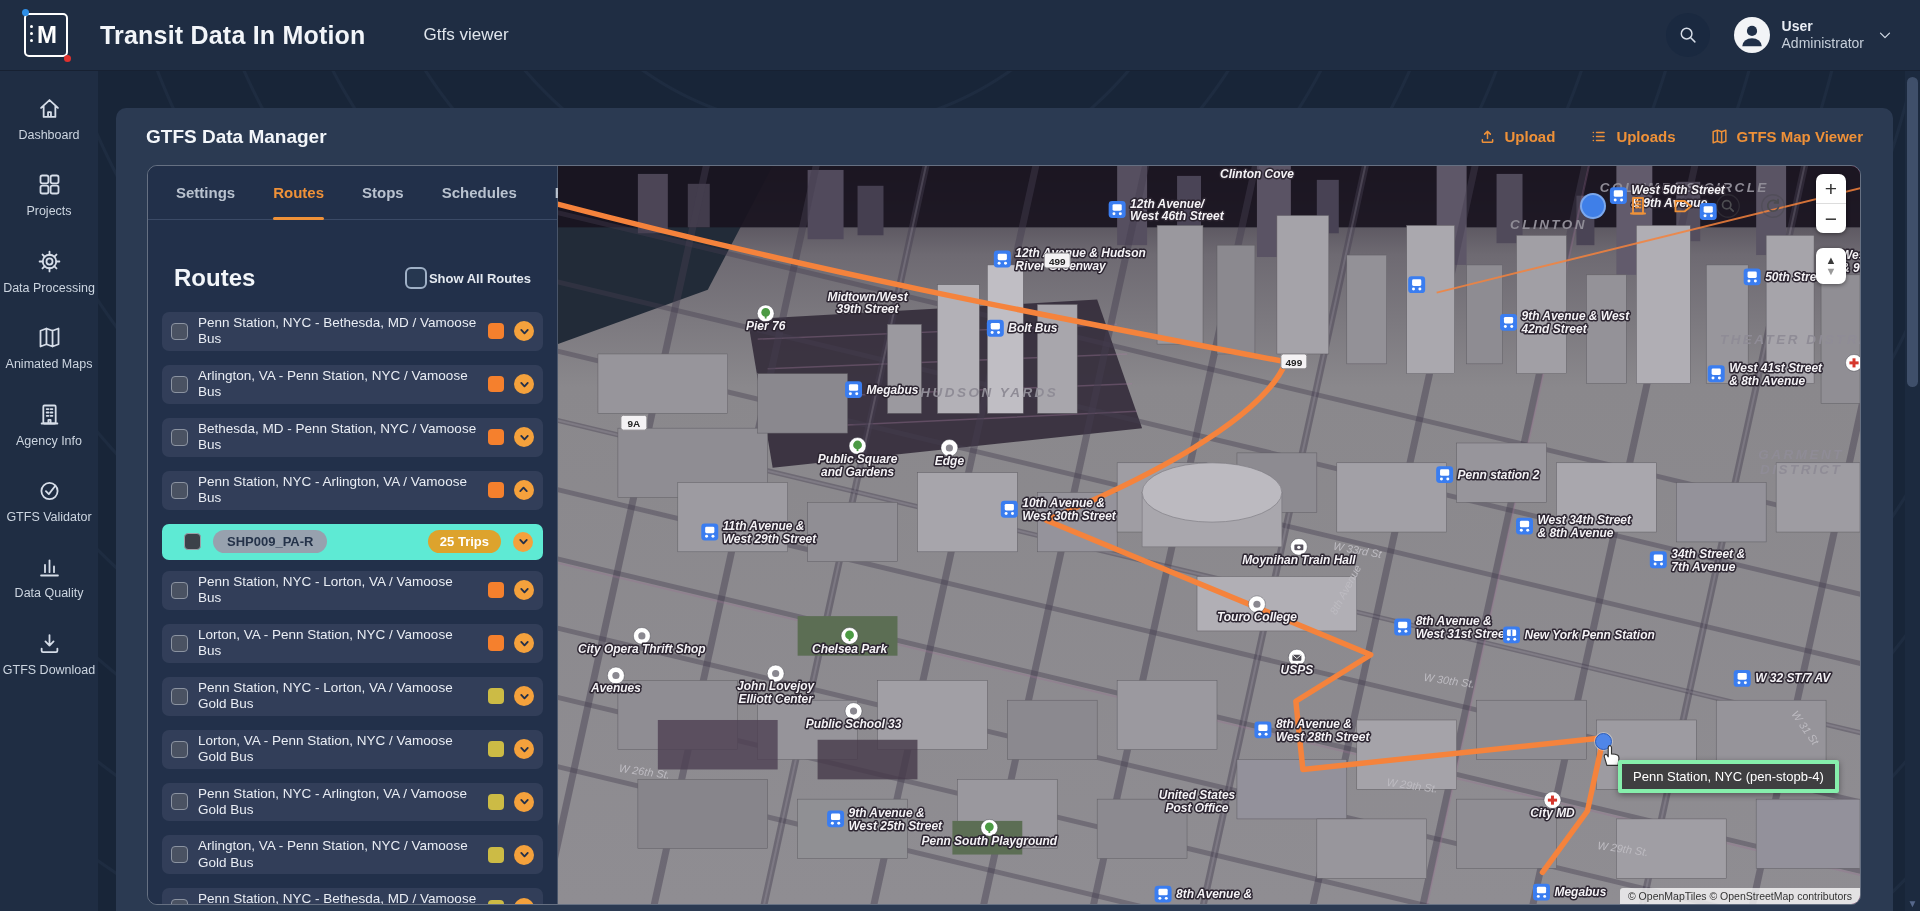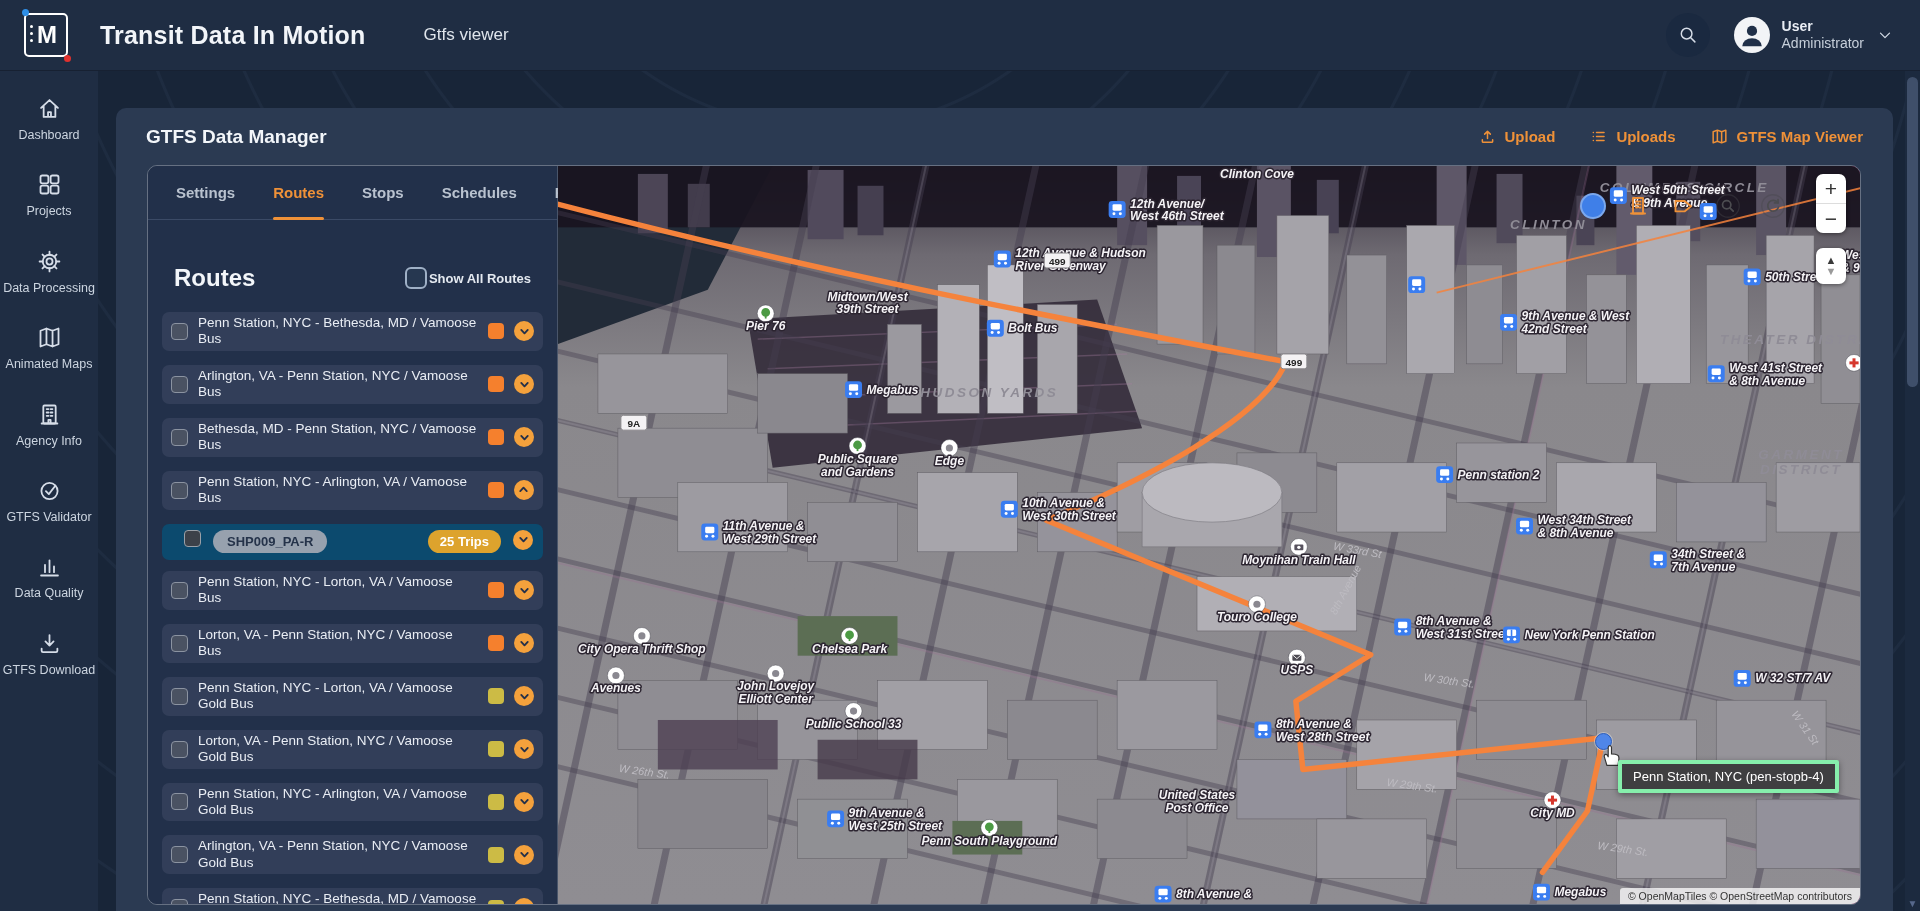--- a/index.html
+++ b/index.html
@@ -58,21 +58,21 @@
   .route-list{padding:0 14px;flex:1;overflow:hidden}
   .group{margin-bottom:11px}
   .route-row{display:flex;align-items:center;gap:10px;background:#323e59;border-radius:7px;
     margin-bottom:14px;padding:3px 9px;min-height:32px}
   .cb{width:17px;height:17px;min-width:17px;border-radius:4px;background:#4a5262;border:1.5px solid #8b93a1;cursor:pointer}
   .rname{flex:1;font-size:13.5px;line-height:1.22;color:#e9edf4}
   .sq{width:16px;height:16px;min-width:16px;border-radius:4px}
   .chev{width:20px;height:20px;min-width:20px;border-radius:50%;background:#f4a13c;display:flex;
     align-items:center;justify-content:center;cursor:pointer}
   .chev.up{transform:rotate(180deg)}
-  .sub-row{display:flex;align-items:flex-start;gap:12px;background:#0c4a6e;border-radius:7px;
+  .sub-row{display:flex;align-items:center;gap:12px;background:#5eead4;border-radius:7px;
     padding:6px 10px 6px 22px;margin-bottom:11px;min-height:36px}
   .cb.dark{background:#3c4149;border-color:#9aa0a8}
   .pill-id{background:#97a1ae;color:#25334a;font-weight:bold;font-size:13px;border-radius:12px;padding:4px 14px}
   .pill-trips{margin-left:auto;background:#dda32d;color:#fff;font-weight:bold;font-size:13px;border-radius:12px;padding:4px 12px}
 
   
   .map-pane{flex:1;position:relative;background:#ec4899;overflow:hidden}
   .map-pane > svg.scene{position:absolute;inset:0;width:100%;height:100%}
   .map-icons{position:absolute;top:27px;right:74px;display:flex;gap:19px;align-items:center}
   .blue-circle{width:26px;height:26px;border-radius:50%;background:#3f7fe8;border:2px solid rgba(150,185,240,.7);cursor:pointer}

